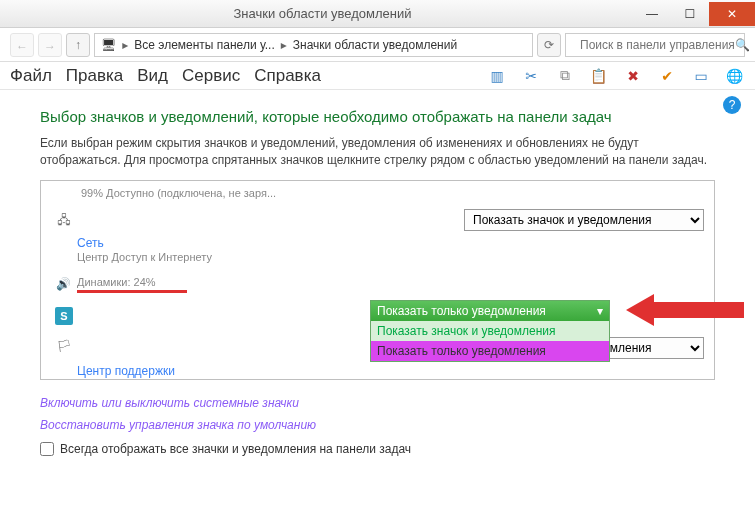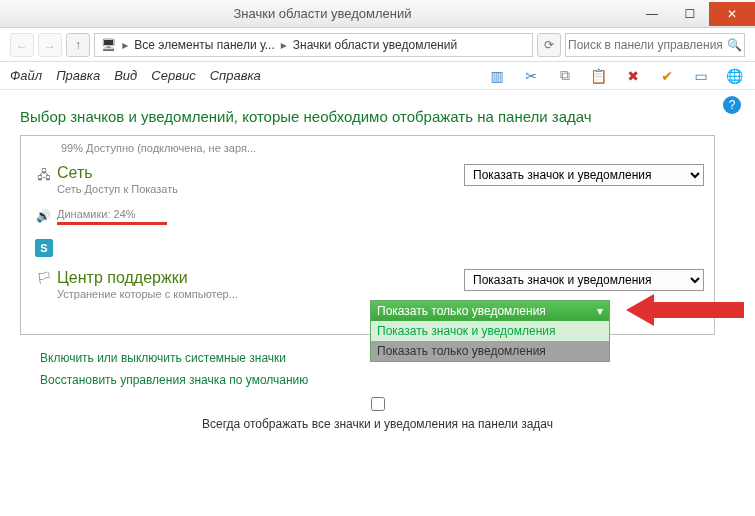--- a/index.html
+++ b/index.html
@@ -6,50 +6,50 @@
 body { background: #fff; width: 755px; height: 516px; overflow: hidden; font-size: 12px; color: #333; position: relative; }
 .titlebar { height: 28px; background: linear-gradient(#fafafa,#e8e8e8); border-bottom: 1px solid #d0d0d0; display: flex; align-items: center; padding-left: 12px; }
 .titlebar-title { flex: 1; text-align: center; font-size: 13px; color: #555; }
 .win-btn { width: 38px; height: 24px; display: flex; align-items: center; justify-content: center; font-size: 12px; }
 .win-close { background: #d44b28; color: #fff; width: 46px; }
 .toolbar { height: 34px; display: flex; align-items: center; gap: 4px; padding: 0 10px; border-bottom: 1px solid #ddd; }
 .nav-btn { width: 24px; height: 24px; border: 1px solid #ccc; border-radius: 3px; display: flex; align-items: center; justify-content: center; color: #777; background: #f5f5f5; }
 .nav-btn.disabled { opacity: .5; }
 .addr { flex: 1; height: 24px; border: 1px solid #ccc; display: flex; align-items: center; padding: 0 6px; font-size: 12px; gap: 6px; }
 .addr .chevron { color: #666; }
-.search { width: 180px; height: 24px; border: 1px solid #ccc; display: flex; align-items: center; padding: 0 2px; color: #888; }
+.search { width: 180px; height: 24px; border: 1px solid #ccc; display: flex; align-items: center; padding: 0 14px; color: #888; }
 .search input { border: none; outline: none; flex: 1; font-size: 12px; color: #888; }
 .menubar { height: 28px; display: flex; align-items: center; padding: 0 10px; gap: 14px; border-bottom: 1px solid #e5e5e5; }
-.menubar .menu-item { font-size: 13px; cursor: default; font-style: italic; }
+.menubar .menu-item { font-size: 17px; cursor: default; }
 .menubar .spacer { flex: 1; }
 .tool-icon { width: 20px; height: 20px; display: flex; align-items: center; justify-content: center; font-size: 14px; }
 .help-icon { position: absolute; right: 14px; top: 96px; width: 18px; height: 18px; border-radius: 50%; background: #1e90e0; color: #fff; font-size: 12px; display:flex; align-items:center; justify-content:center; }
-.content { padding: 18px 40px 8px 20px; }
+.content { padding: 18px 40px 8px 40px; }
 h1 { font-size: 15px; font-weight: 400; color: #167a2e; margin-bottom: 10px; }
 .desc { font-size: 12px; color: #444; line-height: 1.45; margin-bottom: 10px; }
 .list-frame { border: 1px solid #bfbfbf; height: 200px; position: relative; overflow: hidden; background:#fff; }
 .list-inner { padding: 6px 10px 6px 10px; overflow-y: scroll; height: 200px; }
 .list-inner::-webkit-scrollbar { width: 16px; }
 .list-inner::-webkit-scrollbar-track { background: #f0f0f0; border-left:1px solid #ddd;}
 .list-inner::-webkit-scrollbar-thumb { background: #c8c8c8; border:1px solid #aaa; }
 .row { display: flex; align-items: flex-start; padding: 6px 0; }
 .row .ico { width: 26px; padding-top: 2px; color: #666; display:flex; justify-content:center; }
 .row .txt { flex: 1; }
-.row .txt .name { font-size: 16px; color: #4d7c0f; }
+.row .txt .name { font-size: 12px; color: #3b82f6; margin-top: 27px; }
 .row .txt .sub { font-size: 11px; color: #888; margin-top: 1px; }
 .row .sel { width: 240px; }
 select.combo { width: 240px; height: 22px; border: 1px solid #999; font-size: 12px; padding: 1px 4px; background:#fdfdfd; }
-.dropdown-open { position: absolute; left: 370px; top: 300px; width: 240px; border: 1px solid #6a6; background: #a3a3a3; z-index: 20; font-size:12px; }
+.dropdown-open { position: absolute; left: 370px; top: 300px; width: 240px; border: 1px solid #6a6; background: #d946ef; z-index: 20; font-size:12px; }
 .dropdown-open .dd-selected { background: linear-gradient(#5dc25d,#3aa83a); color:#fff; padding:3px 6px; display:flex; justify-content:space-between; }
 .dropdown-open .dd-item { padding: 3px 6px; }
 .dropdown-open .dd-item.hl { background: #d8f0d8; color:#0a4; }
 .underline-red { height: 3px; background: #e03030; width: 110px; margin-top: 2px; }
 .link-row { color: #1060c0; font-size: 12px; padding: 8px 40px 0 40px; }
-.link-row a { color:#15803d; cursor:pointer; }
-.checkbox-row { padding: 10px 40px 6px 40px; font-size: 12px; display:flex; align-items:center; gap:6px;flex-direction:column; }
+.link-row a { color:#8b5cf6; cursor:pointer;font-style:italic; }
+.checkbox-row { padding: 10px 40px 6px 40px; font-size: 12px; display:flex; align-items:center; gap:6px; }
 .checkbox-row input { width:14px; height:14px; }
 .arrow-overlay { position:absolute; left:626px; top:290px; pointer-events:none; }
 .arrow-overlay svg { width:120px; height:40px; }
 .snip-top { font-size:11px; color:#888; padding:0 0 4px 30px; }
 .snagit-ico { width:18px; height:18px; background:#2aa0c0; color:#fff; font-size:11px; font-weight:bold; display:flex; align-items:center; justify-content:center; border-radius:2px;}
 .support-ico { color:#c03030; }
 </style>
 </head>
 <body>
 
@@ -92,30 +92,31 @@
   <span class="tool-icon" style="color:#c03030;">✖</span>
   <span class="tool-icon" style="color:#e08000;">✔</span>
   <span class="tool-icon" style="color:#3a82c4;">▭</span>
   <span class="tool-icon" style="color:#2a9a2a;">🌐</span>
 </div>
 
 <div class="help-icon">?</div>
 
 <div class="content">
   <h1>Выбор значков и уведомлений, которые необходимо отображать на панели задач</h1>
+  <p class="desc">Если выбран режим скрытия значков и уведомлений, уведомления об изменениях и обновлениях не будут отображаться. Для просмотра спрятанных значков щелкните стрелку рядом с областью уведомлений на панели задач.</p>
 
   <div class="list-frame">
     <div class="list-inner">
       <div class="snip-top">99% Доступно (подключена, не заря...</div>
 
       <div class="row">
         <div class="ico">🖧</div>
         <div class="txt">
           <div class="name">Сеть</div>
-          <div class="sub">Сеть Доступ к Показать</div>
+          <div class="sub">Центр Доступ к Интернету</div>
         </div>
         <div class="sel">
           <select class="combo">
             <option>Показать значок и уведомления</option>
           </select>
         </div>
       </div>
 
       <div class="row">
         <div class="ico">🔊</div>

